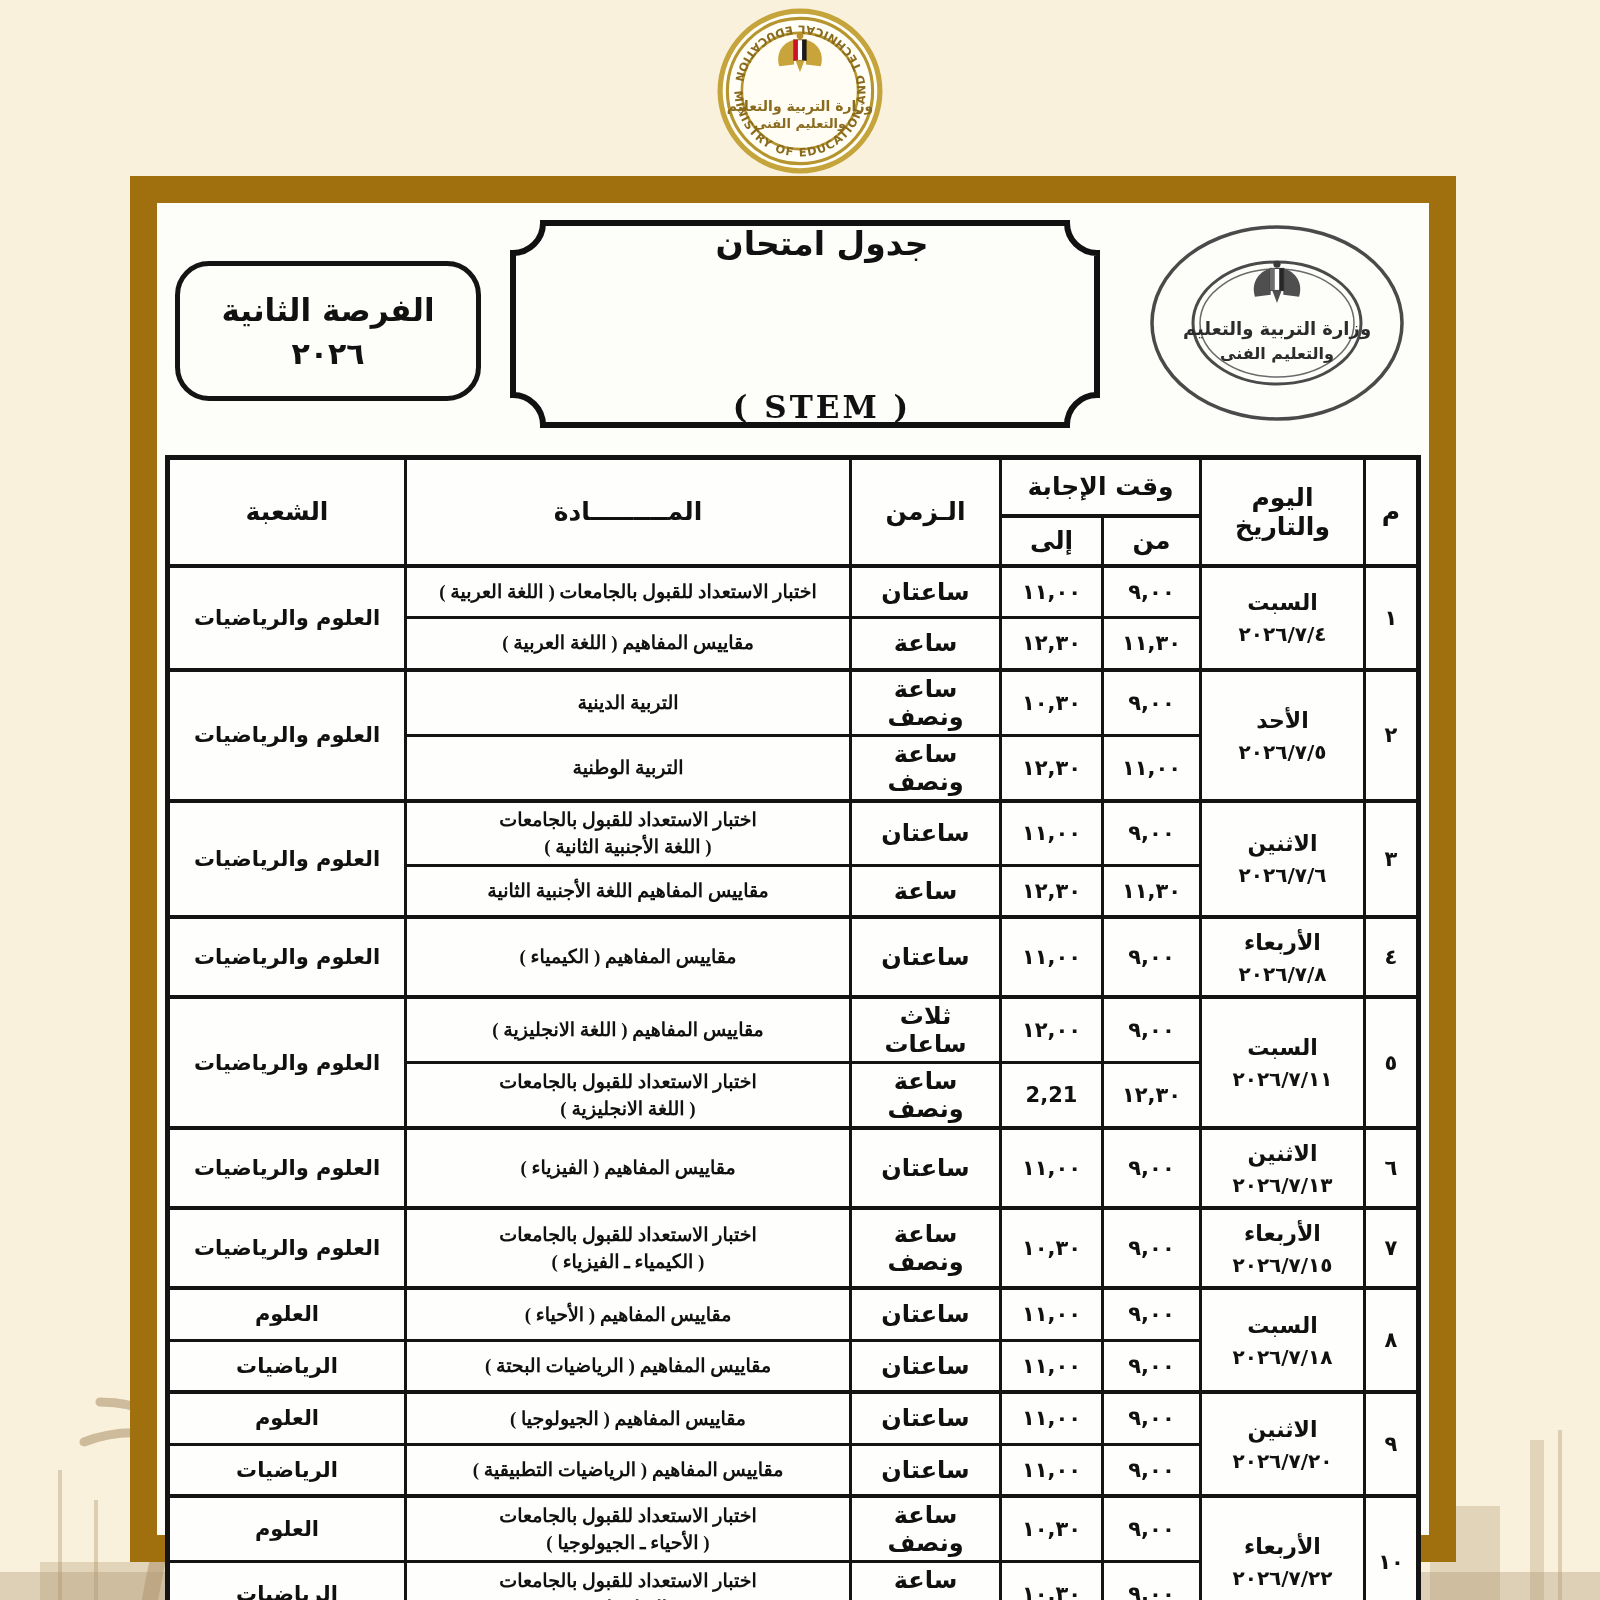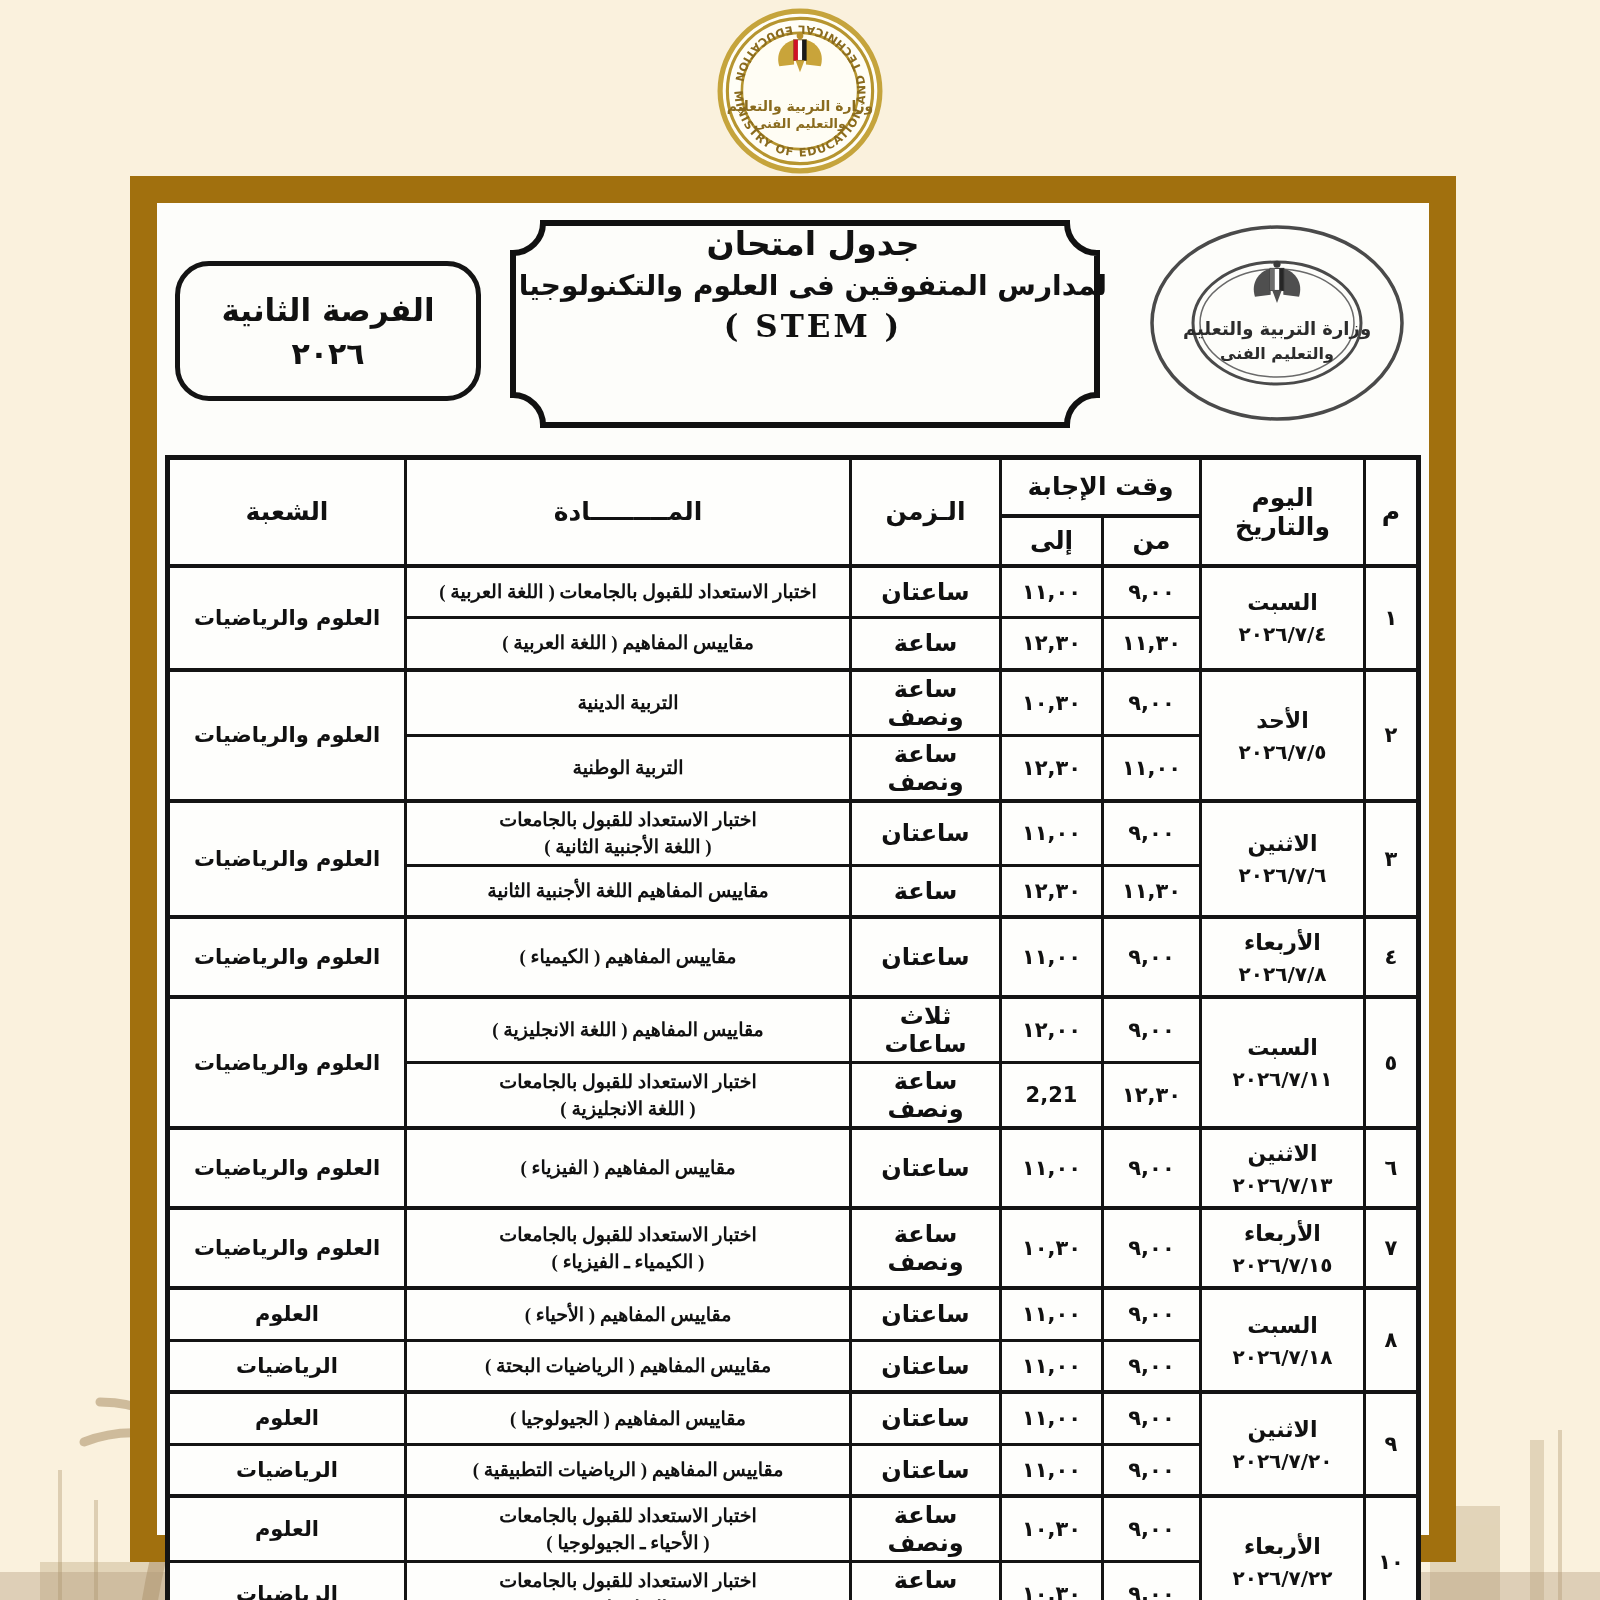--- a/index.html
+++ b/index.html
@@ -28,22 +28,22 @@
     box-sizing:border-box;border:5px solid #141414;border-radius:34px;
     display:flex;flex-direction:column;align-items:center;justify-content:center;gap:8px;
     font-weight:bold;color:#111;
   }
   .session-line1{font-size:31px;}
   .session-line2{font-size:30px;letter-spacing:2px;}
 
   .title-plaque{position:absolute;left:352px;top:16px;width:592px;height:210px;}
   .title-plaque svg{position:absolute;left:0;top:0;}
   .title-text{
-    position:absolute;left:8px;top:0;width:100%;height:100%;
-    display:flex;flex-direction:column;align-items:center;justify-content:flex-start;
+    position:absolute;left:17px;top:0;width:100%;height:100%;
+    display:flex;flex-direction:column;align-items:center;justify-content:space-between;
     font-weight:bold;color:#111;line-height:1.38;padding-top:2px;box-sizing:border-box;
   }
   .title-line1{font-size:33px;}
   .title-line2,.title-line3{font-size:28px;}
   .title-line4{font-size:31px;letter-spacing:3px;font-family:"DejaVu Serif", serif;}
 
   .doc-seal{position:absolute;right:auto;left:990px;top:20px;width:262px;height:202px;}
 
   
   .table-wrap{margin:0 8px;padding-bottom:5px;border-bottom:3px solid #141414;}
@@ -142,21 +142,20 @@
         <div class="session-line1">الفرصة الثانية</div>
         <div class="session-line2">٢٠٢٦</div>
       </div>
 
       <div class="title-plaque">
         <svg width="592" height="210" viewBox="0 0 592 210" xmlns="http://www.w3.org/2000/svg">
           <path d="M 34,4 L 558,4 A 30,30 0 0 0 588,34 L 588,176 A 30,30 0 0 0 558,206 L 34,206 A 30,30 0 0 0 4,176 L 4,34 A 30,30 0 0 0 34,4 Z" fill="#fdfdfa" stroke="#111111" stroke-width="6"></path>
         </svg>
         <div class="title-text">
           <div class="title-line1">جدول امتحان</div>
-          <div class="title-line3">لمدارس المتفوقين فى العلوم والتكنولوجيا</div>
           <div class="title-line4">( STEM )</div>
         </div>
       </div>
 
       <svg class="doc-seal" viewBox="0 0 262 202" xmlns="http://www.w3.org/2000/svg">
         <defs>
           <path id="tp-doc" d="M 16,100 a 114,86 0 1 0 228,0 a 114,86 0 1 0 -228,0"></path>
         </defs>
         <ellipse cx="130" cy="100" rx="125" ry="96" fill="#fdfdfa" stroke="#4a4a4a" stroke-width="3.5"></ellipse>
         <ellipse cx="130" cy="100" rx="84" ry="61" fill="none" stroke="#4a4a4a" stroke-width="3"></ellipse>

